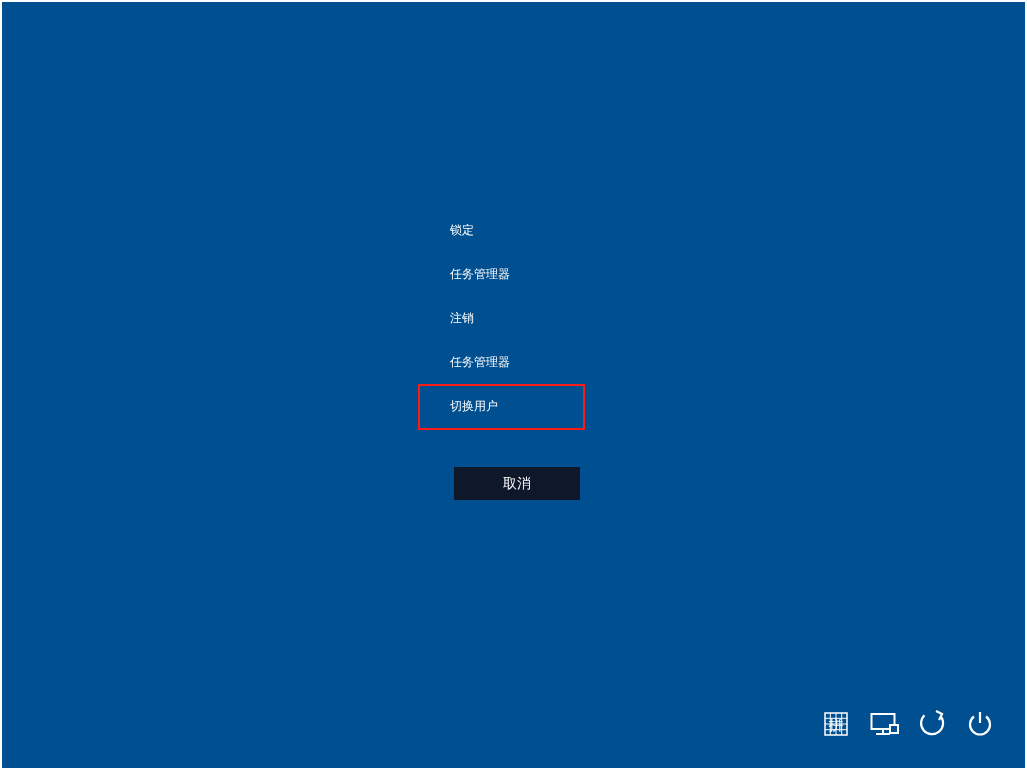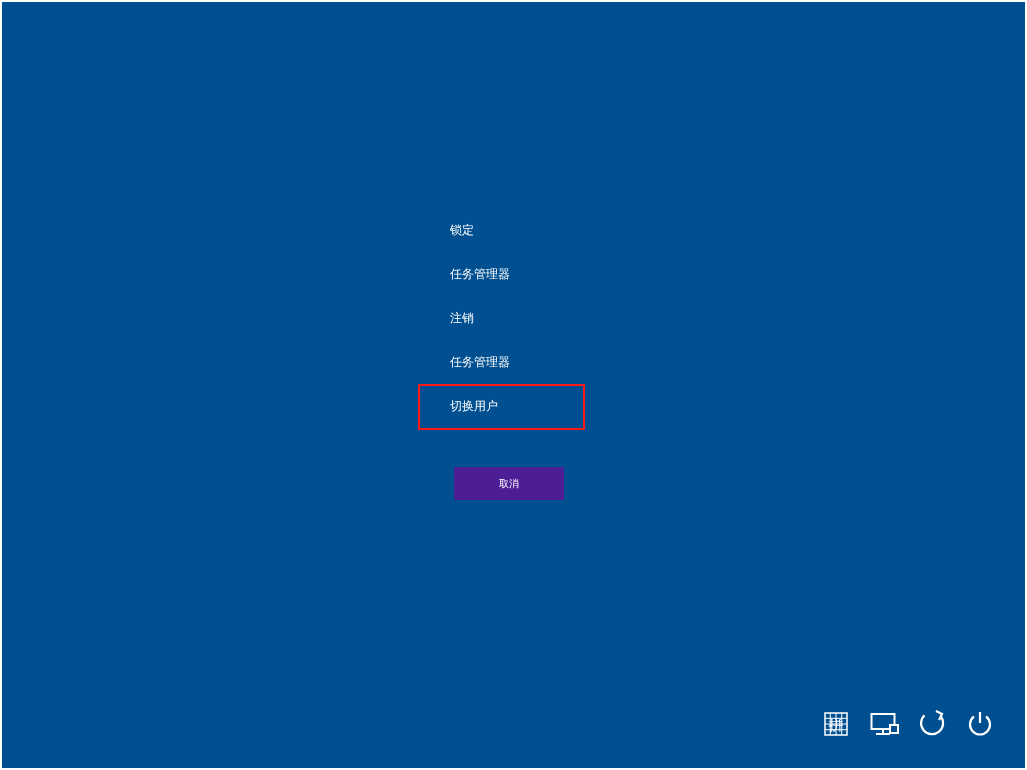--- a/index.html
+++ b/index.html
@@ -39,25 +39,25 @@
     width: 167px;
     height: 46px;
     border: 2px solid #ff1a1a;
     box-sizing: border-box;
     pointer-events: none;
   }
   .cancel-button {
     position: absolute;
     left: 452px;
     top: 465px;
-    width: 110px;
+    width: 126px;
     height: 33px;
-    background: #4c1d95;
+    background: #0f172a;
     color: #fff;
-    font-size: 10px;
+    font-size: 14px;
     display: flex;
     align-items: center;
     justify-content: center;
     cursor: pointer;
   }
   .tray {
     position: absolute;
     right: 33px;
     bottom: 32px;
     display: flex;

